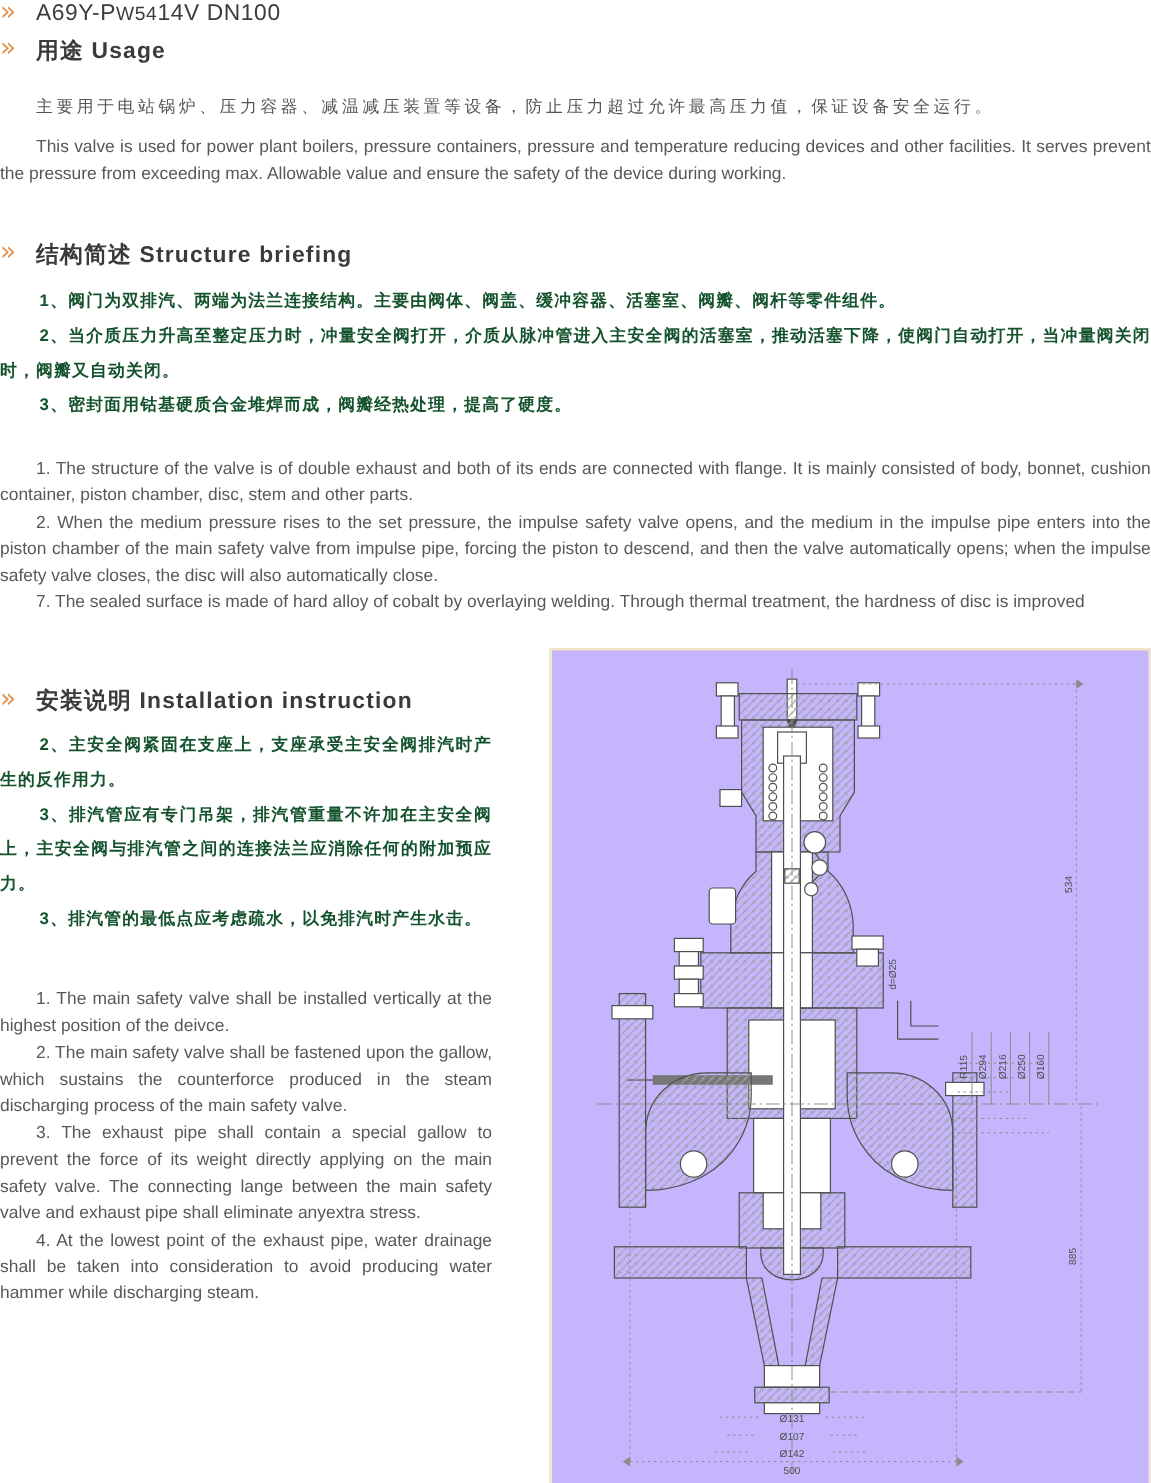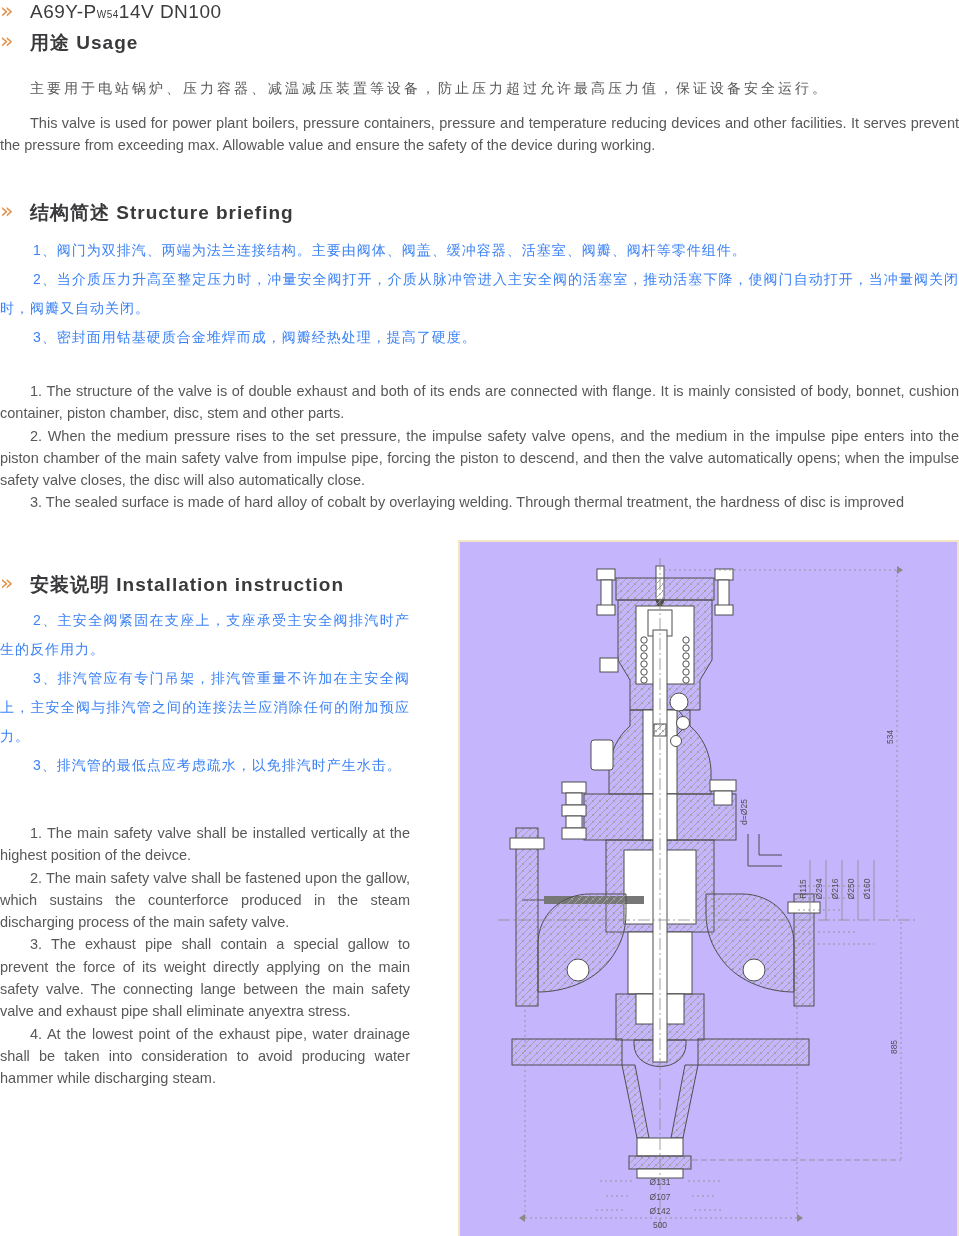--- a/index.html
+++ b/index.html
@@ -8,30 +8,30 @@
     position:relative; width:959px; height:1236px; background:#fff;
     font-family:"Liberation Sans","DejaVu Sans",sans-serif;
     color:#58585a; overflow:hidden;
   }
   .head-row { position:absolute; left:0; display:flex; align-items:flex-start; }
   .chev {
     color:#e2944d; font-size:22px; line-height:22px; width:30px; flex:0 0 30px;
     font-family:"DejaVu Sans",sans-serif; letter-spacing:-2px;
   }
   .title-text { font-size:19px; color:#3c3c3e; line-height:24px; letter-spacing:.5px; }
-  .title-sub { font-size:10px; }
+  .title-sub { font-size:16px; }
   .heading-text { font-size:19px; color:#3a3a3c; line-height:26px; letter-spacing:1px;font-weight:bold; }
 
   .cn-par {
     font-size:14px; color:#57575a; line-height:29px; text-align:justify;
     text-indent:30px; letter-spacing:3px;
   }
   .cn-item {
-    font-size:14px; color:#3b82f6; line-height:29px; text-align:justify;
-    text-indent:33px; letter-spacing:1px;
+    font-size:14px; color:#14532d; line-height:29px; text-align:justify;
+    text-indent:33px; letter-spacing:1px;font-weight:bold;
   }
   .en-par {
     font-size:14.5px; color:#58585a; line-height:22.3px; text-align:justify;
     text-indent:30px;
   }
   .abs { position:absolute; }
   .full-w { width:959px; }
   .col-w { width:410px; }
 
   .drawing-panel {
@@ -63,21 +63,21 @@
     <span class="heading-text">结构简述 Structure briefing</span>
   </div>
   <div class="abs full-w" style="top:236px;">
     <p class="cn-item">1、阀门为双排汽、两端为法兰连接结构。主要由阀体、阀盖、缓冲容器、活塞室、阀瓣、阀杆等零件组件。</p>
     <p class="cn-item">2、当介质压力升高至整定压力时，冲量安全阀打开，介质从脉冲管进入主安全阀的活塞室，推动活塞下降，使阀门自动打开，当冲量阀关闭时，阀瓣又自动关闭。</p>
     <p class="cn-item">3、密封面用钴基硬质合金堆焊而成，阀瓣经热处理，提高了硬度。</p>
   </div>
   <div class="abs full-w" style="top:380px;">
     <p class="en-par">1. The structure of the valve is of double exhaust and both of its ends are connected with flange. It is mainly consisted of body, bonnet, cushion container, piston chamber, disc, stem and other parts.</p>
     <p class="en-par">2. When the medium pressure rises to the set pressure, the impulse safety valve opens, and the medium in the impulse pipe enters into the piston chamber of the main safety valve from impulse pipe, forcing the piston to descend, and then the valve automatically opens; when the impulse safety valve closes, the disc will also automatically close.</p>
-    <p class="en-par">3. The sealed surface is made of hard alloy of cobalt by overlaying welding. Through thermal treatment, the hardness of disc is improved</p>
+    <p class="en-par">7. The sealed surface is made of hard alloy of cobalt by overlaying welding. Through thermal treatment, the hardness of disc is improved</p>
   </div>
 
   <div class="head-row" style="top:572px;">
     <span class="chev">»</span>
     <span class="heading-text">安装说明 Installation instruction</span>
   </div>
   <div class="abs col-w" style="top:606px;">
     <p class="cn-item">2、主安全阀紧固在支座上，支座承受主安全阀排汽时产生的反作用力。</p>
     <p class="cn-item">3、排汽管应有专门吊架，排汽管重量不许加在主安全阀上，主安全阀与排汽管之间的连接法兰应消除任何的附加预应力。</p>
     <p class="cn-item">3、排汽管的最低点应考虑疏水，以免排汽时产生水击。</p>

